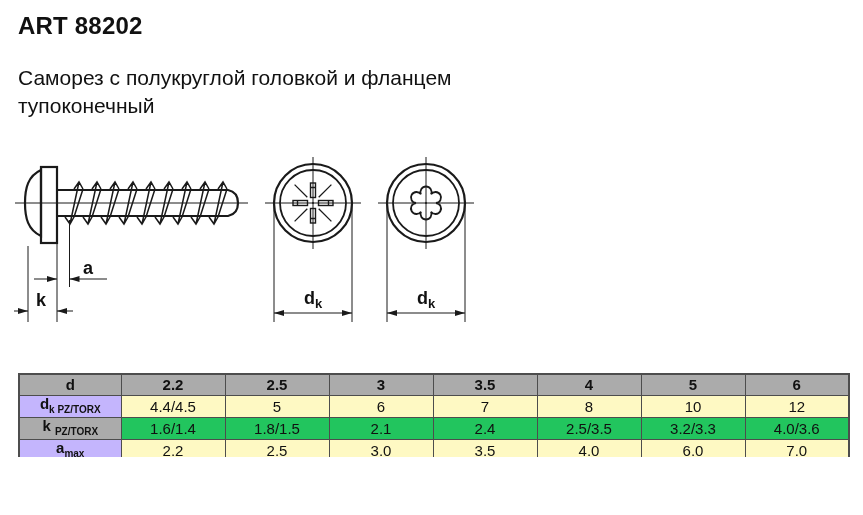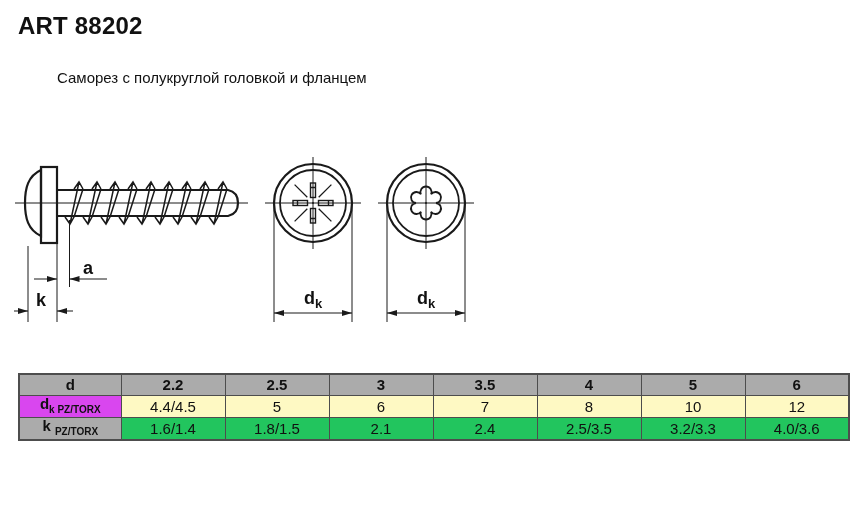--- a/index.html
+++ b/index.html
@@ -8,50 +8,51 @@
     position:relative; width:863px; height:457px; background:#ffffff;
     font-family:"Liberation Sans", sans-serif; color:#111;
     overflow:hidden;
   }
   .art-title {
     position:absolute; left:18px; top:12px;
     font-size:24px; font-weight:700; letter-spacing:0.2px; color:#111;
   }
   .subtitle {
     position:absolute; left:18px; top:64px;
-    font-size:15px; line-height:28px; color:#111;margin-left:39px;
+    font-size:21px; line-height:28px; color:#111;
   }
   .drawing-svg { position:absolute; left:0; top:140px; }
 
   .spec-table {
     position:absolute; left:18px; top:373px; width:832px;
     border-collapse:collapse; table-layout:fixed;
     border:2px solid #4d4d4d;
     font-family:"Liberation Sans", sans-serif;
   }
   .spec-table td {
     border:1px solid #4d4d4d; height:21px; padding:0 2px;
     text-align:center; vertical-align:middle;
     font-size:15px; line-height:15px; background:#fef9c3;
   }
   .spec-table tr.head td { background:#ababab; font-weight:700; }
-  .spec-table td.rowlabel { background:#d946ef; font-weight:700; }
+  .spec-table td.rowlabel { background:#c4b5fd; font-weight:700; }
   .spec-table tr.alt td { background:#22c55e; }
   .spec-table tr.alt td.rowlabel { background:#ababab; }
   .spec-table sub { font-size:10px; font-weight:700; }
 </style>
 </head>
 <body>
 
 <div class="page">
 
   <div class="art-title">ART 88202</div>
 
   <div class="subtitle">
     <div>Саморез с полукруглой головкой и фланцем</div>
+    <div>тупоконечный</div>
   </div>
 
   <svg class="drawing-svg" width="500" height="235" viewBox="0 0 500 235" fill="none" stroke="#1a1a1a">
 
     <g>
 
       <path d="M15,63 H248" stroke-width="1"></path>
 
       <path d="M41,30 C28,36 25,48 25,63 C25,78 28,90 41,96 Z" stroke-width="2.2"></path>
 
@@ -166,16 +167,26 @@
     <tr class="alt">
       <td class="rowlabel"><span>k</span> <sub>PZ/TORX</sub></td>
       <td>1.6/1.4</td>
       <td>1.8/1.5</td>
       <td>2.1</td>
       <td>2.4</td>
       <td>2.5/3.5</td>
       <td>3.2/3.3</td>
       <td>4.0/3.6</td>
     </tr>
+    <tr>
+      <td class="rowlabel"><span>a</span><sub>max</sub></td>
+      <td>2.2</td>
+      <td>2.5</td>
+      <td>3.0</td>
+      <td>3.5</td>
+      <td>4.0</td>
+      <td>6.0</td>
+      <td>7.0</td>
+    </tr>
   </tbody>
     </table>
 
 </div>
 
 </body></html>

